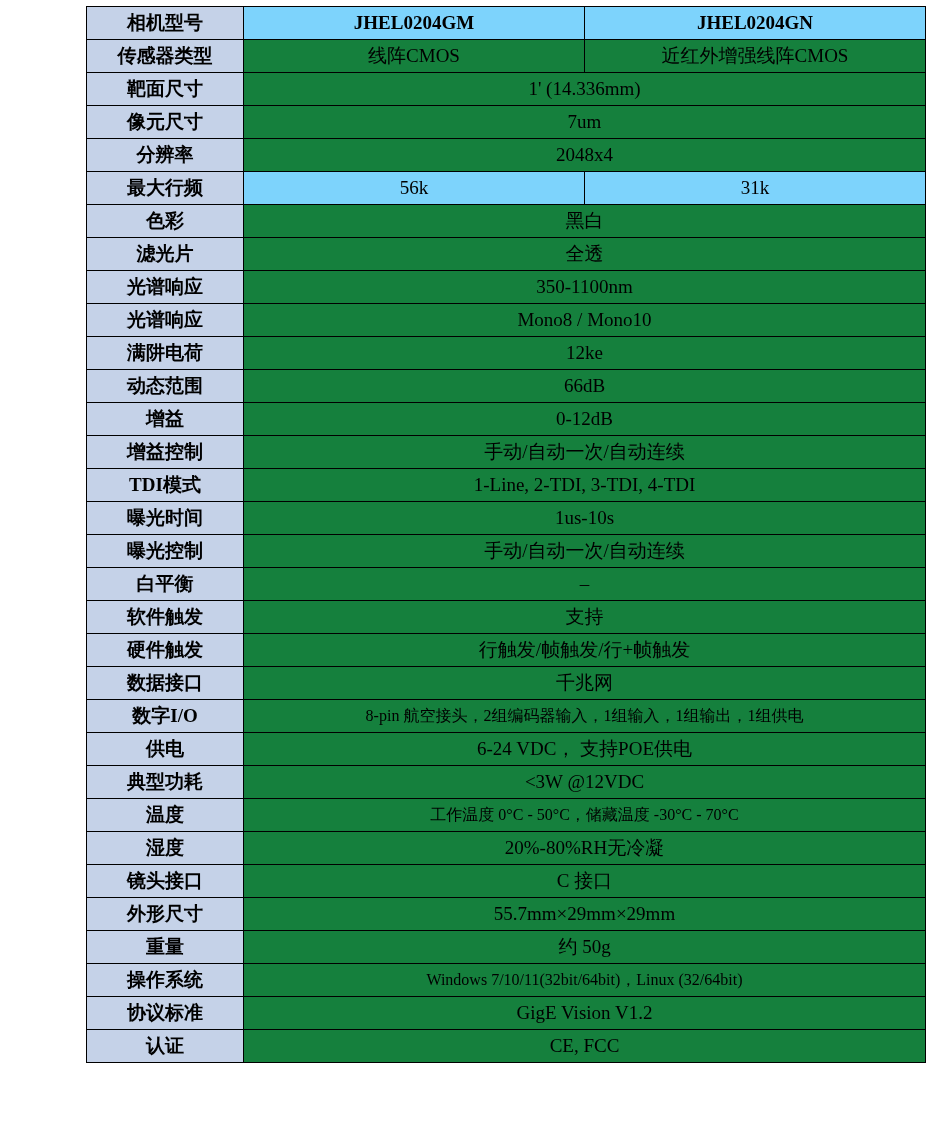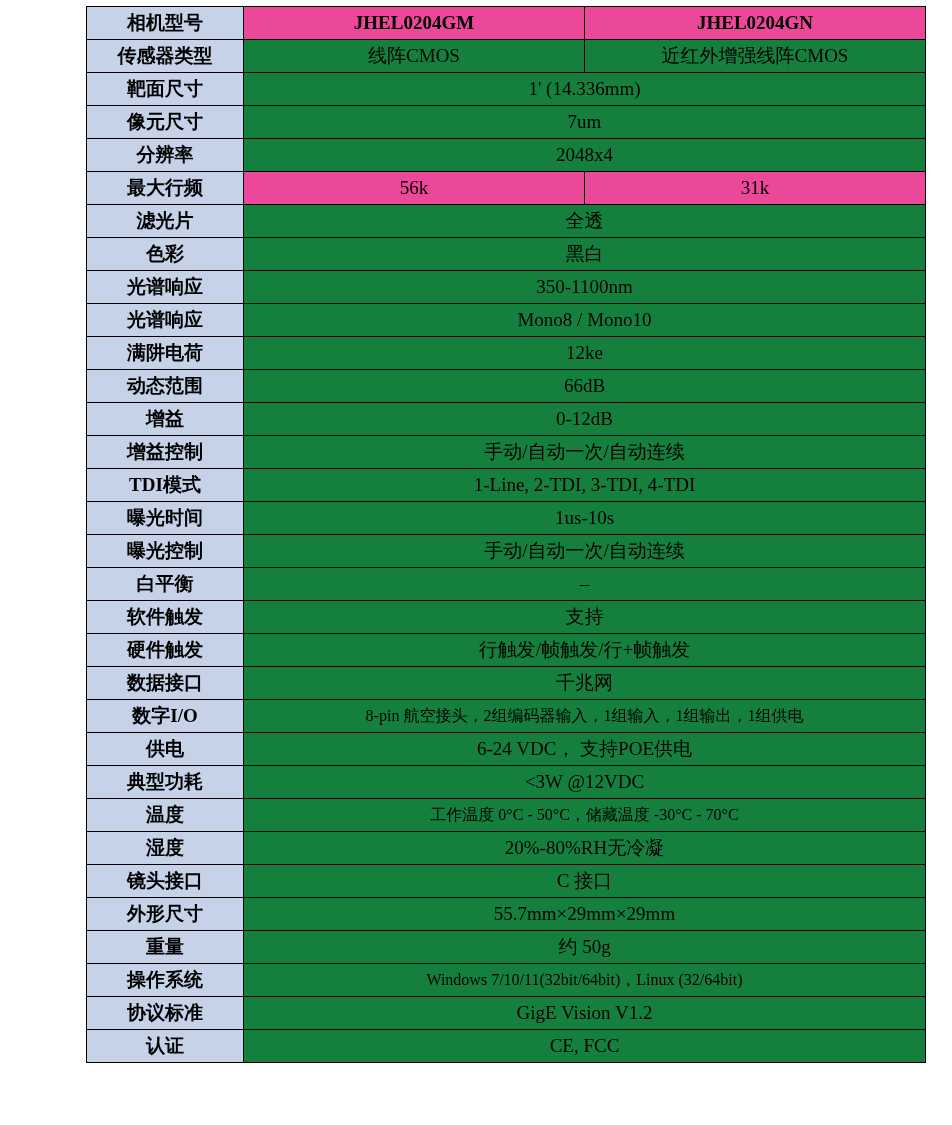--- a/index.html
+++ b/index.html
@@ -39,21 +39,21 @@
     font-weight: 700;
   }
   td.val {
     background: #15803d;
   }
   td.head {
     font-weight: 700;
     background: #dbe3f0;
   }
   td.val-shade {
-    background: #ec4899;
+    background: #7dd3fc;
   }
   .nowrap-small {
     font-size: 16px;
   }
 </style>
 </head>
 <body>
 
 <div id="spec-wrap">
   <table class="spec">
@@ -79,26 +79,26 @@
         <tr>
           <td class="label">分辨率</td>
           <td class="val" colspan="2">2048x4</td>
         </tr>
         <tr>
           <td class="label">最大行频</td>
           <td class="val val-shade">56k</td>
           <td class="val val-shade">31k</td>
         </tr>
         <tr>
+          <td class="label">色彩</td>
+          <td class="val" colspan="2">黑白</td>
+        </tr>
+        <tr>
           <td class="label">滤光片</td>
           <td class="val" colspan="2">全透</td>
-        </tr>
-        <tr>
-          <td class="label">色彩</td>
-          <td class="val" colspan="2">黑白</td>
         </tr>
         <tr>
           <td class="label">光谱响应</td>
           <td class="val" colspan="2">350-1100nm</td>
         </tr>
         <tr>
           <td class="label">光谱响应</td>
           <td class="val" colspan="2">Mono8 / Mono10</td>
         </tr>
         <tr>

